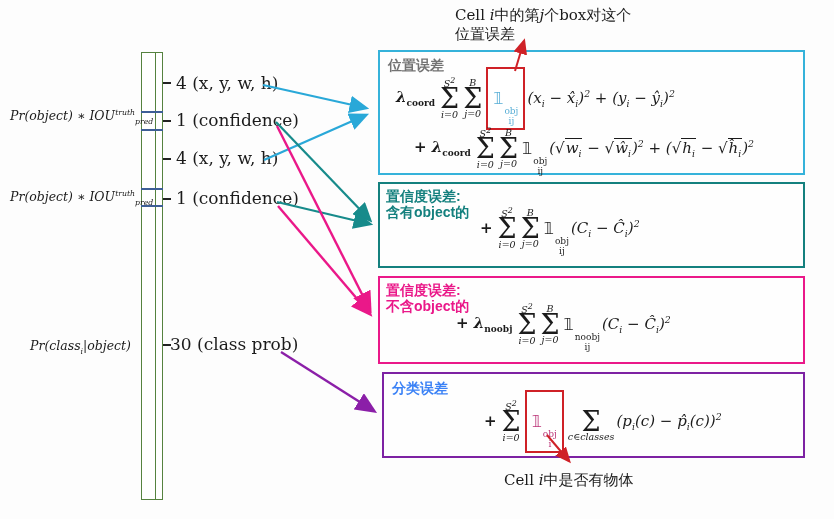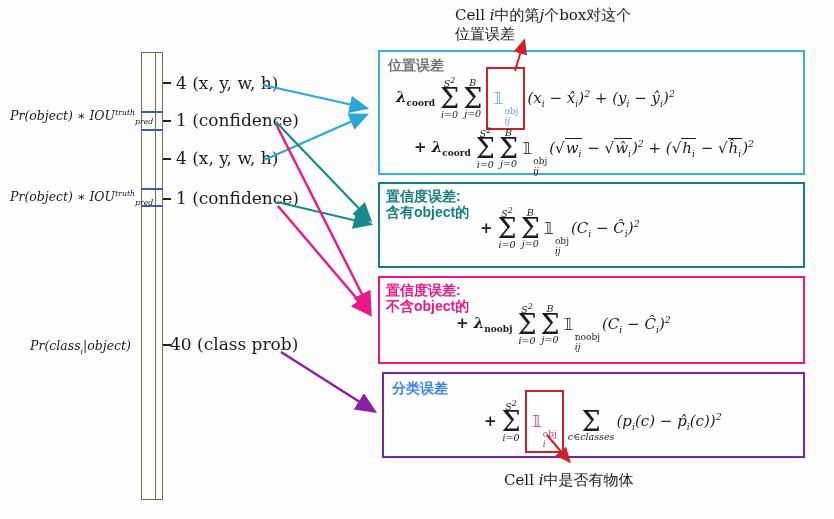--- a/index.html
+++ b/index.html
@@ -34,21 +34,21 @@
   
   .frow{position:absolute;display:flex;align-items:center;white-space:nowrap;}
   .prefix{font-weight:bold;font-style:italic;font-size:15px;margin-right:3px;}
   .prefix sub{font-style:normal;font-size:0.6em;font-weight:bold;margin-top:36px;}
   .sum{display:inline-flex;flex-direction:column;align-items:center;margin:0 2px;}
   .sum .lim{font-size:9.5px;font-style:italic;line-height:1;min-height:10px;text-align:center;}
   .sum .sg{font-size:27px;line-height:.8;}
   .ind{display:inline-flex;align-items:center;margin:0 2px;}
   .ind .one{font-size:16px;font-style:normal;font-family:"DejaVu Sans",sans-serif;}
   .ind .sc{display:inline-flex;flex-direction:column;font-size:9px;line-height:1.15;margin-left:1px;margin-top:36px;}
-  .ind .sc .ssub{font-style:italic;}
+  .ind .sc .ssub{text-align:center;}
   .ind-blue{color:#58aed6;}
   .ind-pink{color:#bb3377;}
   .redbox{display:inline-flex;border:2px solid #cf2127;padding:1px 3px;margin:0 2px;background:#fff;}
   .mbody{font-style:italic;font-size:15px;}
   .mbody sub,.mbody sup,.annot sub,.annot sup{font-size:0.62em;}
   .sqrt{white-space:nowrap;}
   .sqrt .ovl{border-top:1.3px solid currentColor;padding:0 1px;}
 
   svg.overlay{position:absolute;left:0;top:0;pointer-events:none;}
 </style>
@@ -68,21 +68,21 @@
   <div class="abs tick" style="left:163px;top:82px"></div>
   <div class="abs tick" style="left:163px;top:120px"></div>
   <div class="abs tick" style="left:163px;top:158px"></div>
   <div class="abs tick" style="left:163px;top:198px"></div>
   <div class="abs tick" style="left:163px;top:344px"></div>
 
   <div class="abs seg-label" style="left:176px;top:73px">4 (x, y, w, h)</div>
   <div class="abs seg-label" style="left:176px;top:110px">1 (confidence)</div>
   <div class="abs seg-label" style="left:176px;top:148px">4 (x, y, w, h)</div>
   <div class="abs seg-label" style="left:176px;top:188px">1 (confidence)</div>
-  <div class="abs seg-label" style="left:170px;top:334px">40 (class prob)</div>
+  <div class="abs seg-label" style="left:170px;top:334px">30 (class prob)</div>
 
   <div class="abs pr-label" style="left:10px;top:108px">Pr(object) ∗ IOU<sup>truth</sup><sub>pred</sub></div>
   <div class="abs pr-label" style="left:10px;top:189px">Pr(object) ∗ IOU<sup>truth</sup><sub>pred</sub></div>
   <div class="abs pr-label" style="left:3px;top:338px">Pr(class<sub>i</sub>|object)</div>
 
   <div class="abs annot" style="left:455px;top:6px">Cell <i>i</i>中的第<i>j</i>个box对这个</div>
   <div class="abs annot" style="left:455px;top:25px">位置误差</div>
   <div class="abs annot" style="left:504px;top:471px">Cell <i>i</i>中是否有物体</div>
 
   <div class="abs loss-box" id="box-loc">

